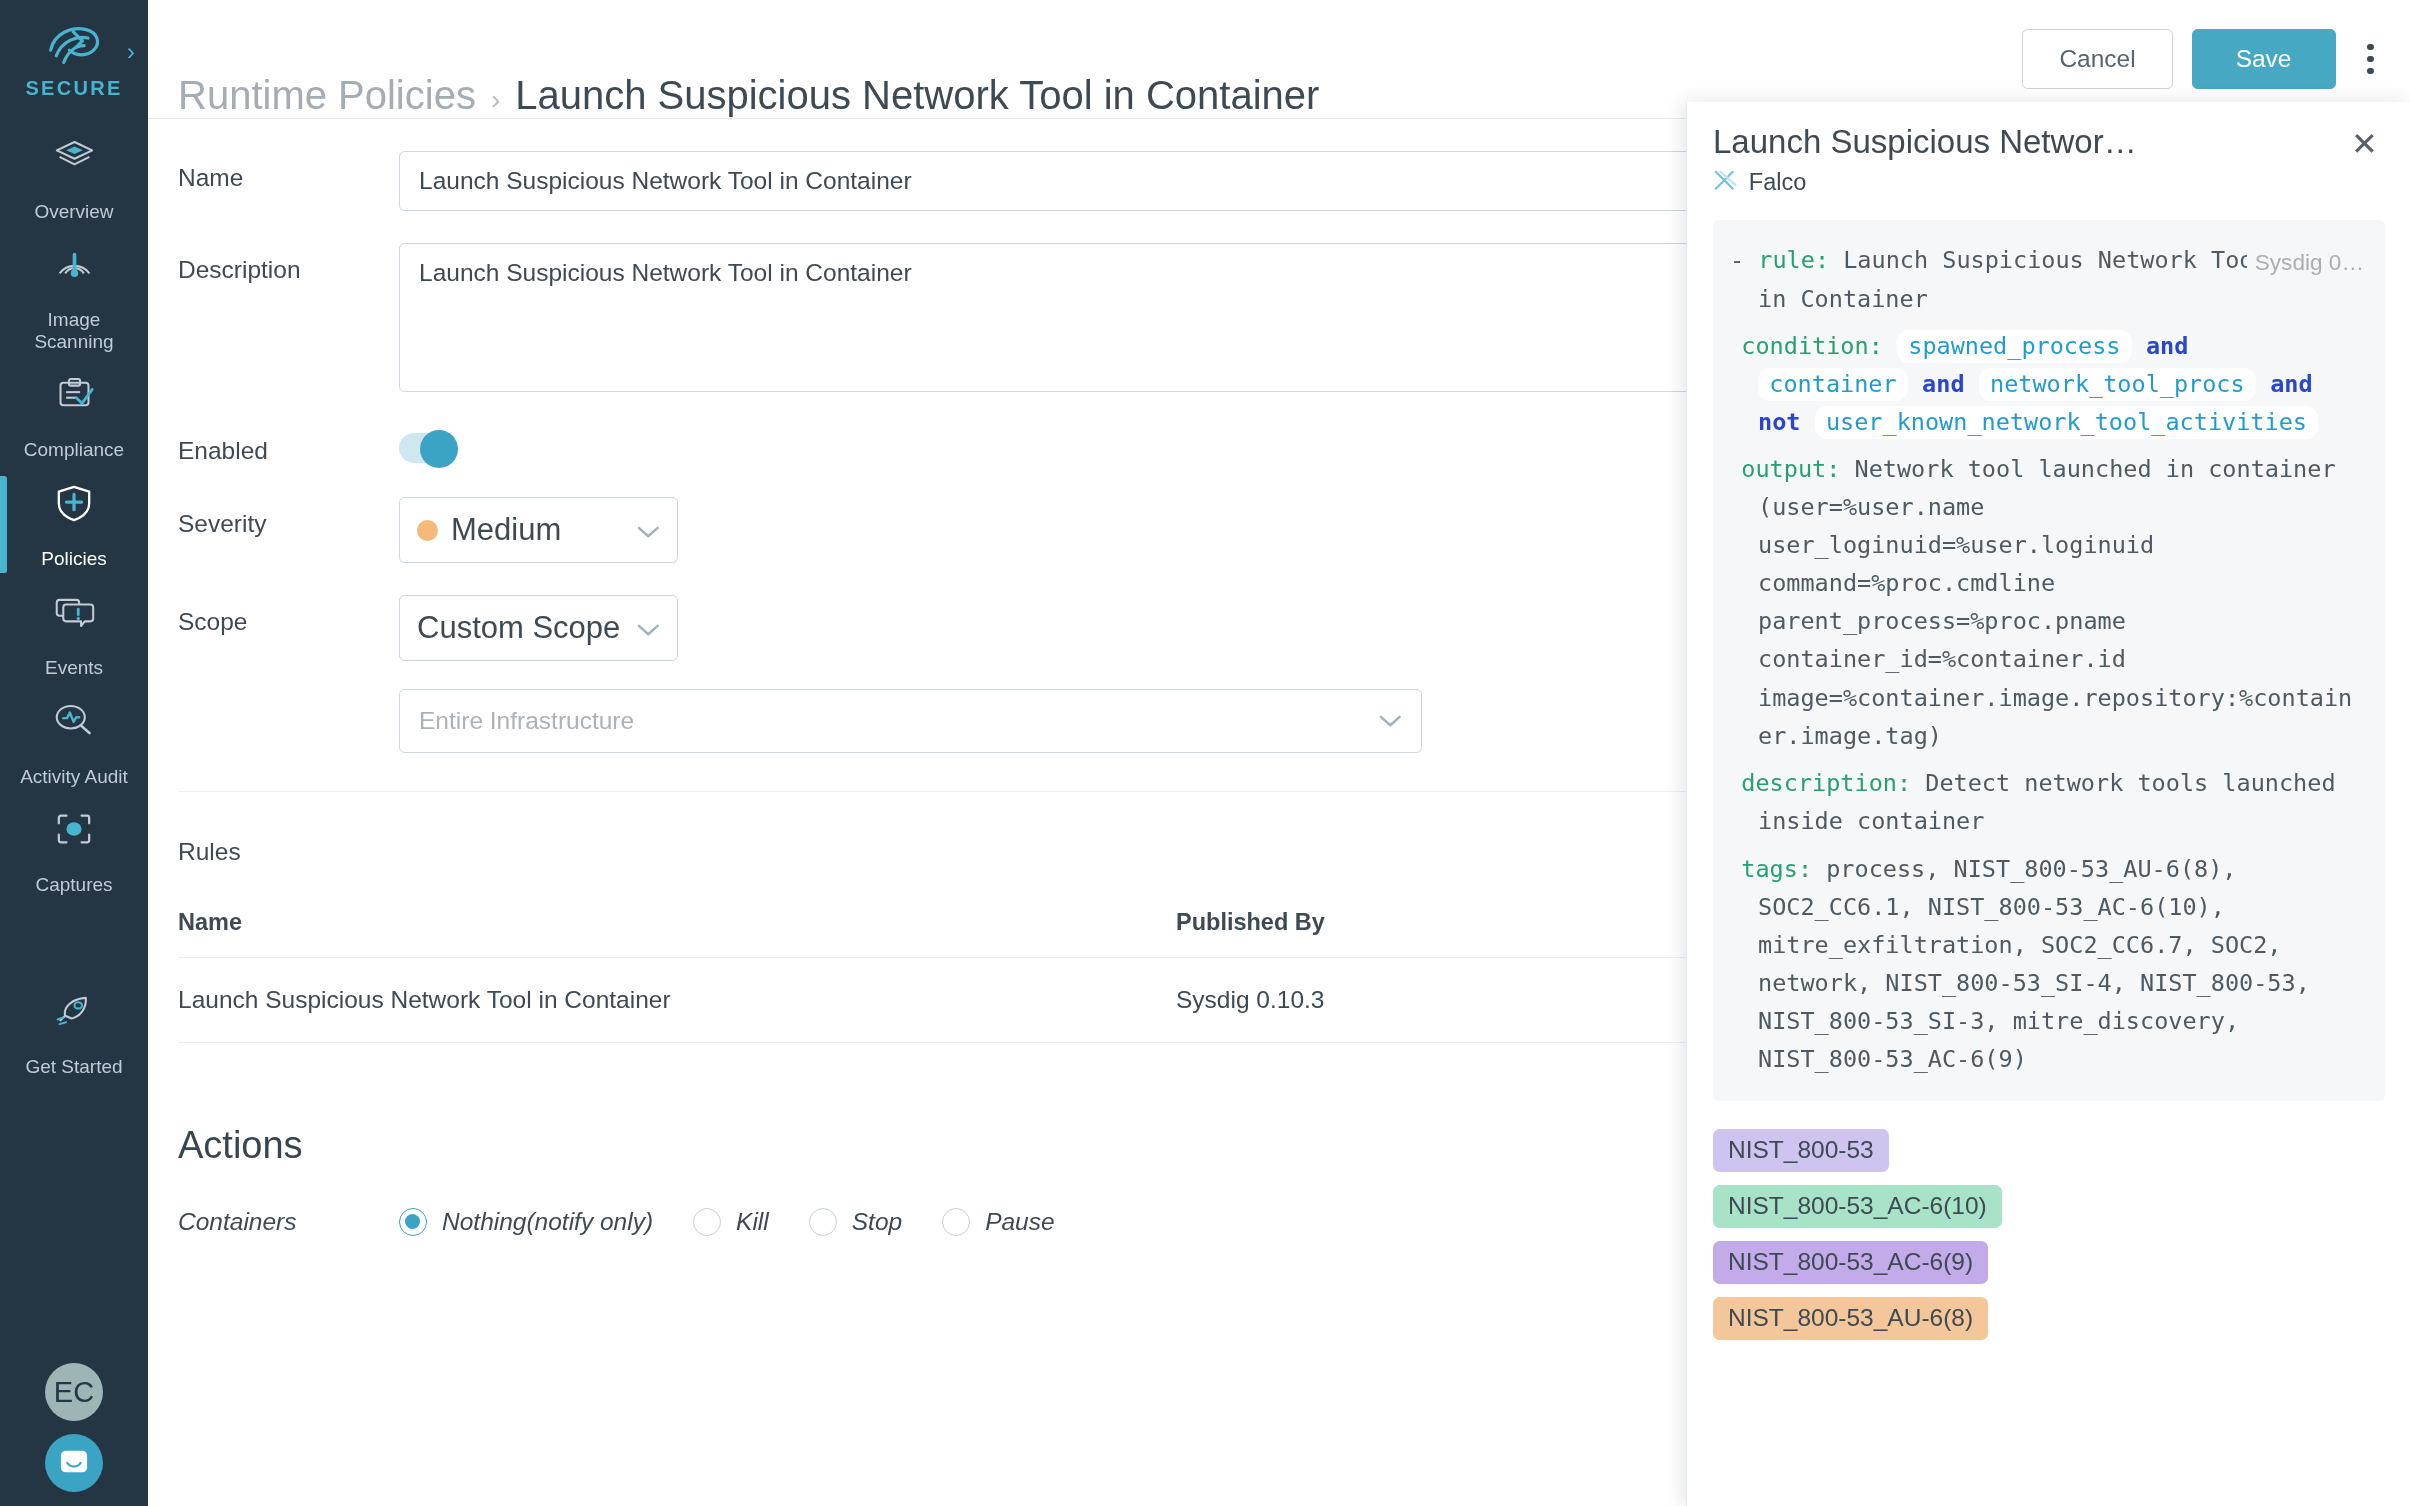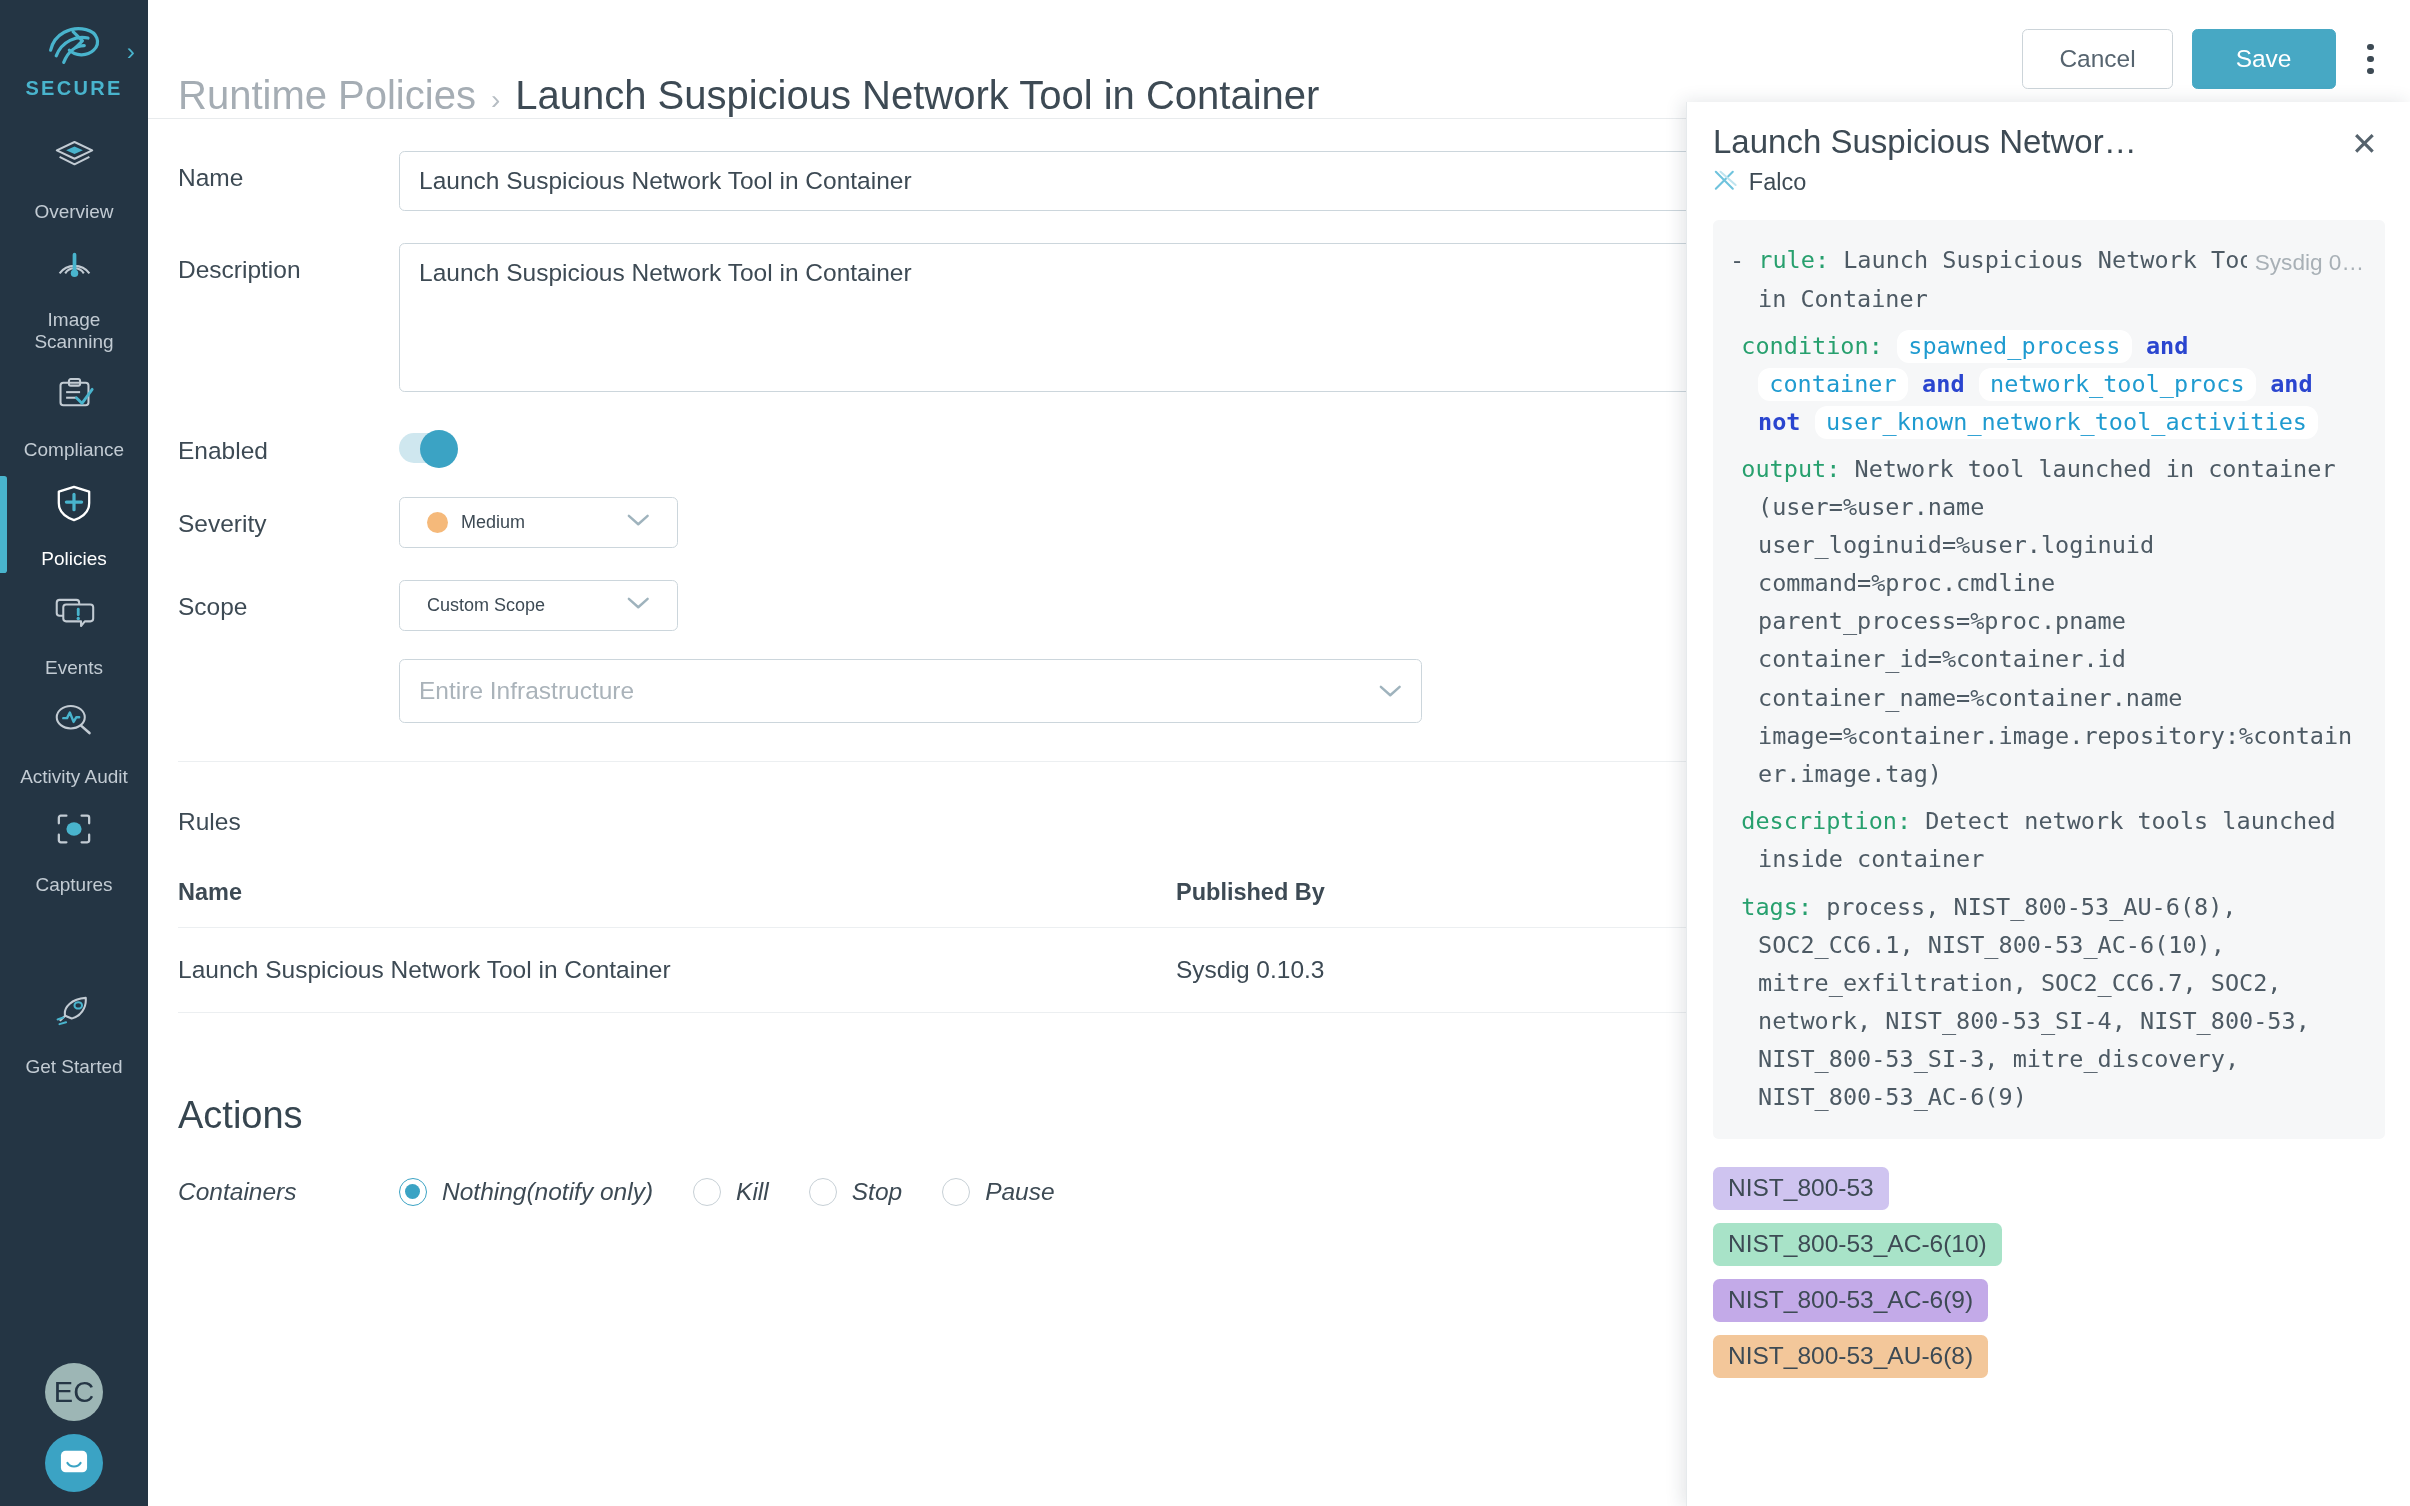--- a/index.html
+++ b/index.html
@@ -111,22 +111,22 @@
     width: 56px; height: 30px; border-radius: 15px; background: #cfe7ef;
     position: relative; cursor: pointer; margin-top: 9.4px;
   }
   .toggle::after {
     content: ""; position: absolute; right: -2.8px; top: -3.8px;
     width: 38px; height: 38px; border-radius: 50%; background: #3ba3c4;
   }
 
   .select {
     width: 279px; border: 0.9px solid #ccd6dc; border-radius: 5.6px; background: #fff;
-    padding: 14px 27px; display: flex; align-items: center; cursor: pointer;
-    font-size: 18px; color: #3d4a54;
+    padding: 14px 17px; display: flex; align-items: center; cursor: pointer;
+    font-size: 31px; color: #3d4a54;
   }
   .sev-dot {
     width: 21px; height: 21px; border-radius: 50%; background: #f5b97a;
     margin-right: 13px; flex: 0 0 21px;
   }
   .chev { margin-left: auto; }
   .select-wide {
     width: 1023px; border: 0.9px solid #ccd6dc; border-radius: 5.6px; background: #fff;
     padding: 17px 19px; display: flex; align-items: center; cursor: pointer;
     font-size: 24.5px; margin-top: 28px;
@@ -526,21 +526,20 @@
       <div class="code-line" style="padding-left:11.3px;margin-top:9.4px"><span class="k-key">condition:</span> <span class="k-mac">spawned_process</span> <span class="k-op">and</span></div>
       <div class="code-line" style="padding-left:28px"><span class="k-mac">container</span> <span class="k-op">and</span> <span class="k-mac">network_tool_procs</span> <span class="k-op">and</span></div>
       <div class="code-line" style="padding-left:28px"><span class="k-op">not</span> <span class="k-mac">user_known_network_tool_activities</span></div>
 
       <div class="code-line" style="padding-left:11.3px;margin-top:9px"><span class="k-key">output:</span> <span>Network tool launched in container</span></div>
       <div class="code-line" style="padding-left:28px">(user=%user.name</div>
       <div class="code-line" style="padding-left:28px">user_loginuid=%user.loginuid</div>
       <div class="code-line" style="padding-left:28px">command=%proc.cmdline</div>
       <div class="code-line" style="padding-left:28px">parent_process=%proc.pname</div>
       <div class="code-line" style="padding-left:28px">container_id=%container.id</div>
-      <div class="code-line" style="padding-left:28px">container_name=%container.name</div>
       <div class="code-line" style="padding-left:28px">image=%container.image.repository:%contain</div>
       <div class="code-line" style="padding-left:28px">er.image.tag)</div>
 
       <div class="code-line" style="padding-left:11.3px;margin-top:9.4px"><span class="k-key">description:</span> <span>Detect network tools launched</span></div>
       <div class="code-line" style="padding-left:28px">inside container</div>
 
       <div class="code-line" style="padding-left:11.3px;margin-top:9.4px"><span class="k-key">tags:</span> <span>process, NIST_800-53_AU-6(8),</span></div>
       <div class="code-line" style="padding-left:28px">SOC2_CC6.1, NIST_800-53_AC-6(10),</div>
       <div class="code-line" style="padding-left:28px">mitre_exfiltration, SOC2_CC6.7, SOC2,</div>
       <div class="code-line" style="padding-left:28px">network, NIST_800-53_SI-4, NIST_800-53,</div>

